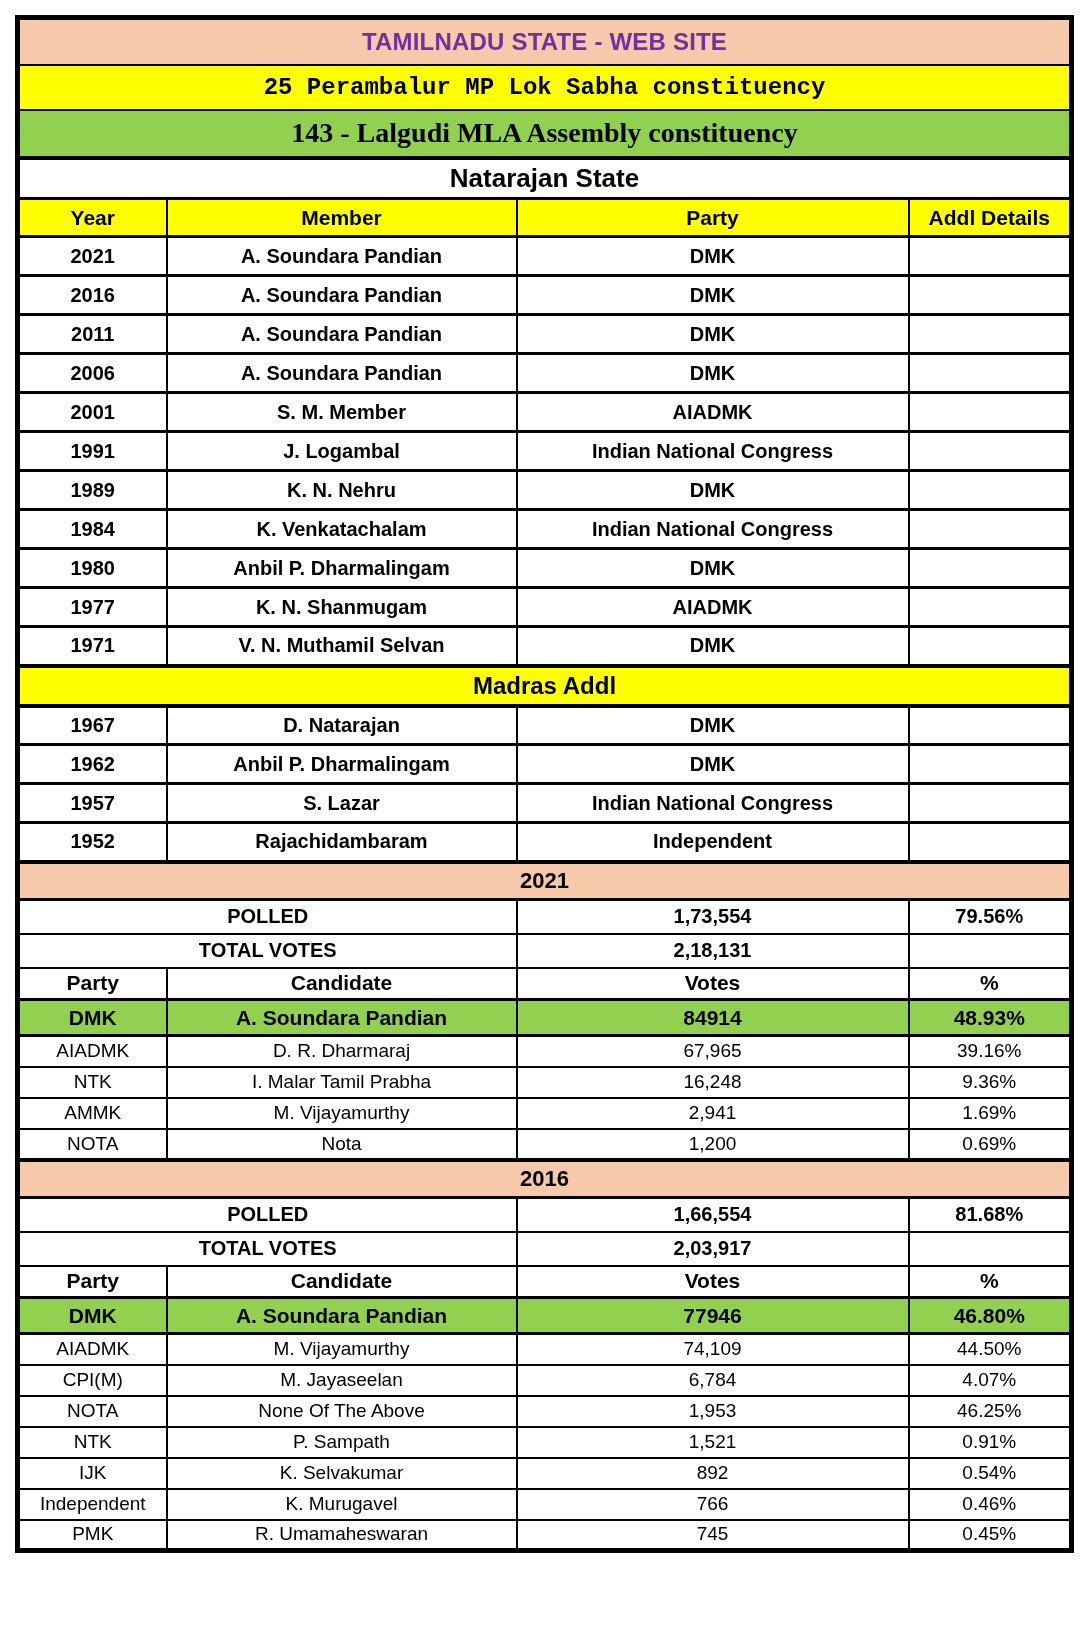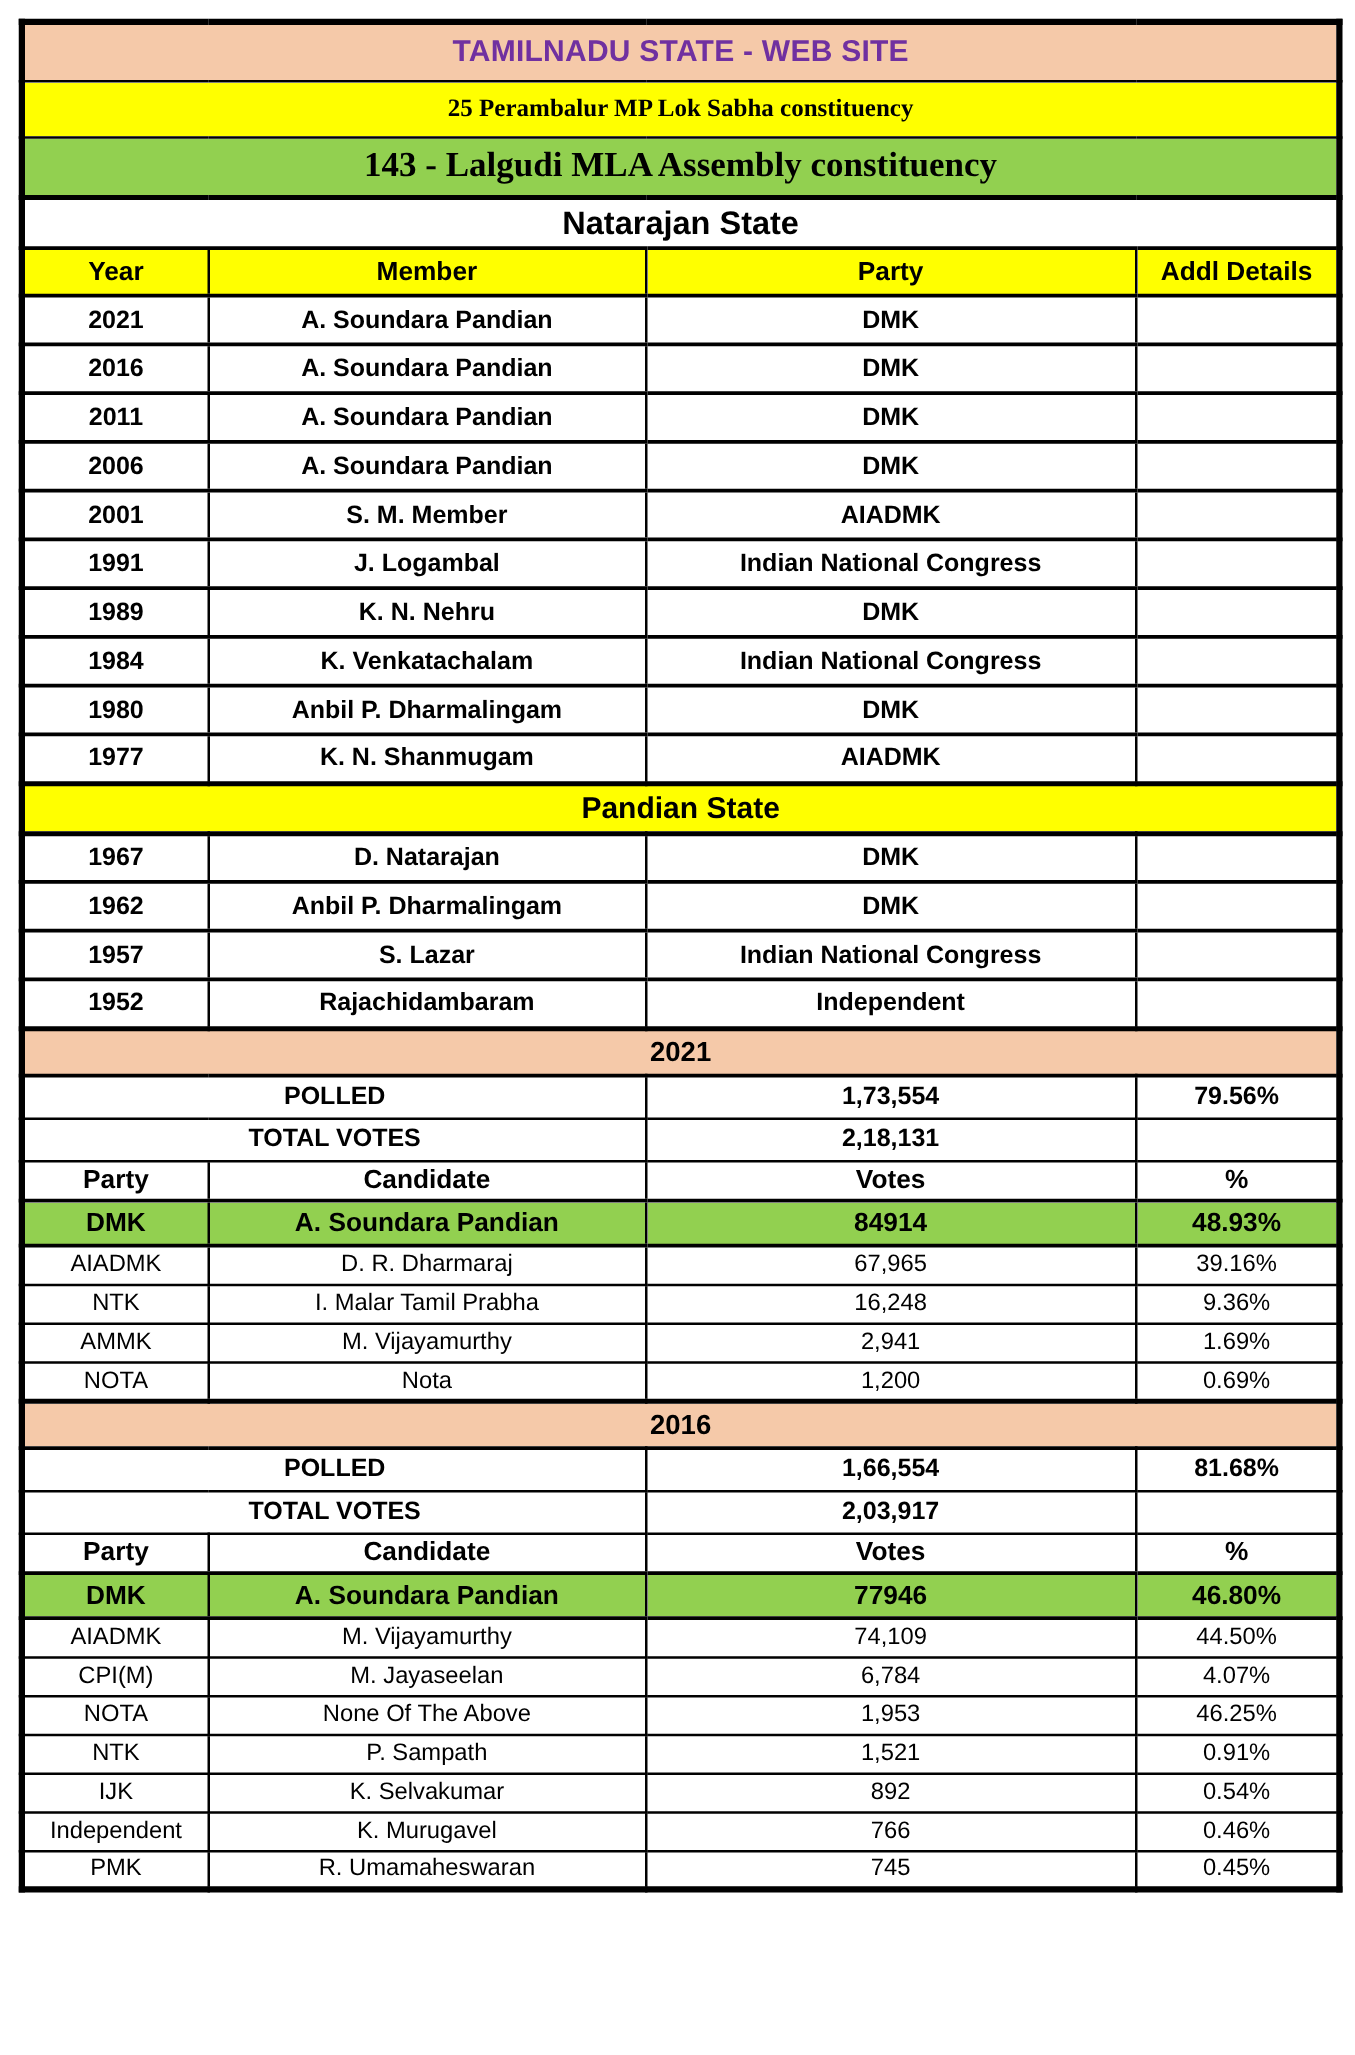--- a/index.html
+++ b/index.html
@@ -36,23 +36,23 @@
   tr.site td {
     background: var(--peach, #F5C9A9);
     color: var(--purple, #7030A0);
     font-weight: bold;
     font-size: 24px;
     height: 47px;
     letter-spacing: 0.2px;
   }
   tr.lok td {
     background: var(--yellow, #FFFF00);
-    font-family: Liberation Serif, serif;
-    font-weight: bold;
-    font-size: 20px;
+    font-family: Liberation Mono, monospace;
+    font-weight: bold;
+    font-size: 24px;
     height: 45px;
   }
   tr.asm td {
     background: var(--green, #92D050);
     font-family: "Liberation Serif", serif;
     font-weight: bold;
     font-size: 28px;
     height: 48px;
     border-bottom-width: 4px;
   }
@@ -209,23 +209,29 @@
     <td class="tl">Anbil P. Dharmalingam</td>
     <td class="tl">DMK</td>
     <td></td>
   </tr>
   <tr class="mrow">
     <td>1977</td>
     <td class="tl">K. N. Shanmugam</td>
     <td class="tl">AIADMK</td>
     <td></td>
   </tr>
+  <tr class="mrow">
+    <td>1971</td>
+    <td class="tl">V. N. Muthamil Selvan</td>
+    <td class="tl">DMK</td>
+    <td></td>
+  </tr>
 
   <tr class="madras">
-    <td colspan="4">Pandian State</td>
+    <td colspan="4">Madras Addl</td>
   </tr>
 
   <tr class="mrow">
     <td>1967</td>
     <td class="tl">D. Natarajan</td>
     <td class="tl">DMK</td>
     <td></td>
   </tr>
   <tr class="mrow">
     <td>1962</td>

